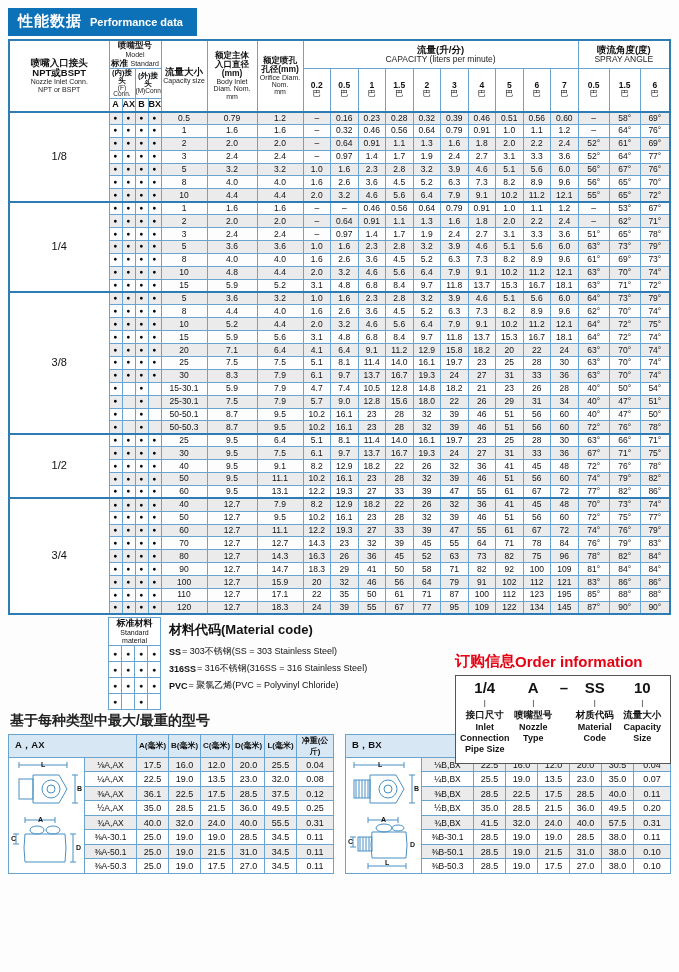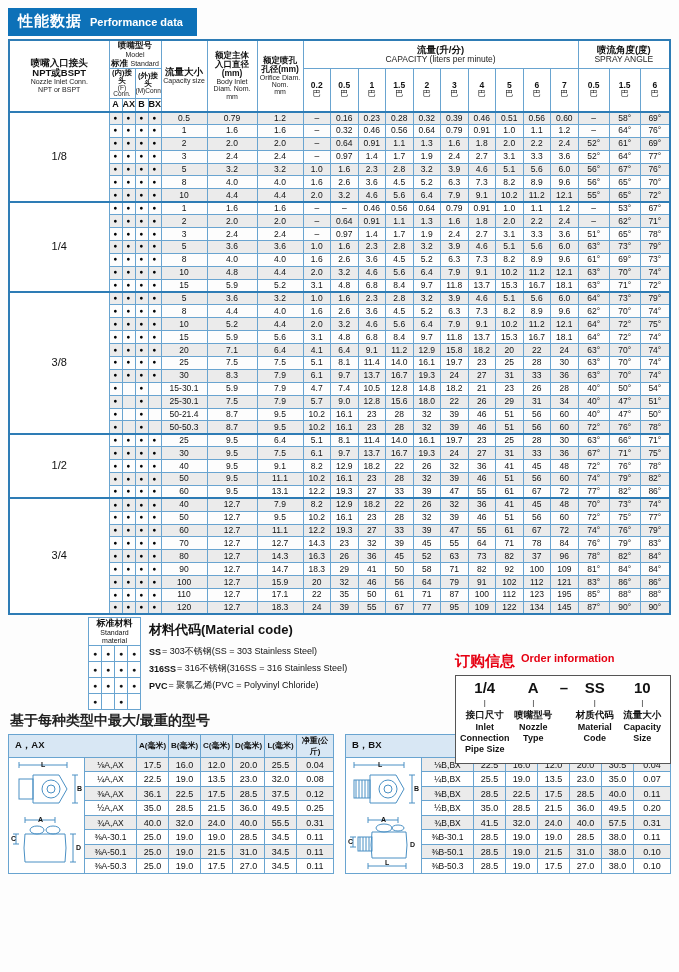--- a/index.html
+++ b/index.html
@@ -27,37 +27,37 @@
   .perf .abbx { font-weight:bold; font-size:9px; }
   .pressure-th .pnum { font-size:8.5px; font-weight:bold; }
   .pressure-th .punit { font-size:8px; font-weight:normal; }
   .perf td.dot { font-size:6.5px; color:#000; }
   .perf tr.shade td { background:#ebebeb; }
   .perf td.groupcell { background:#fff !important; font-size:11px; }
   .perf tbody tr.group-first td { border-top:2px solid #2e7cb5; }
 
   
   .below-row { display:flex; margin:2px 8px 0 8px; }
-  .material-wrap { display:flex; margin-left:80px; }
+  .material-wrap { display:flex; margin-left:100px; }
   table.mat { border-collapse:collapse; }
   table.mat th { border:1px solid #69a4d0; background:#fff; font-weight:normal; padding:1px 2px; }
   table.mat td { border:1px solid #69a4d0; width:13px; height:16px; text-align:center;
                  font-size:7px; background:#fff; }
   .matbox-zh { font-size:9px; font-weight:bold; line-height:1.1; }
   .matbox-en { font-size:7px; line-height:1.05; }
   .material-texts { margin-left:8px; }
   .mat-title { font-size:13px; font-weight:bold; height:26px; display:flex; align-items:center; }
   .mat-line { height:17px; display:flex; align-items:center; font-size:9px; white-space:nowrap; }
   .mat-line b { margin-right:1px; }
 
   
   .order { position:absolute; left:455px; top:652px; width:216px; }
-  .order-title { color:#e60012; display:flex; align-items:flex-start; gap:6px; margin-bottom:4px; }
+  .order-title { color:#e60012; display:flex; align-items:center; margin-bottom:4px; }
   .order-title .zh { font-size:15px; font-weight:bold; }
-  .order-title .en { font-size:11px; font-weight:bold; }
+  .order-title .en { font-size:15px; font-weight:bold; }
   .order-box { border:1px solid #555; background:#fff; }
   .order-box-header { border-bottom:1px solid #555; text-align:center; padding:3px 0;
                       font-size:10px; }
   .order-box-header b { font-size:10.5px; }
   .order-parts { display:flex; justify-content:space-around; align-items:flex-start;
                  padding:4px 4px 8px 4px; }
   .part { display:flex; flex-direction:column; align-items:center; text-align:center; flex:1; }
   .part.dash { flex:0 0 14px; }
   .pcode { font-size:15px; font-weight:bold; line-height:1.1; }
   .ptick { font-size:8px; line-height:1.4; }
@@ -732,21 +732,21 @@
           <td>34</td>
           <td>40°</td>
           <td>47°</td>
           <td>51°</td>
         </tr>
         <tr>
           <td class="dot">●</td>
           <td class="dot"></td>
           <td class="dot">●</td>
           <td class="dot"></td>
-          <td>50-21.4</td>
+          <td>50-50.1</td>
           <td>8.7</td>
           <td>9.5</td>
           <td>10.2</td>
           <td>16.1</td>
           <td>23</td>
           <td>28</td>
           <td>32</td>
           <td>39</td>
           <td>46</td>
           <td>51</td>
@@ -987,21 +987,21 @@
           <td>12.7</td>
           <td>14.3</td>
           <td>16.3</td>
           <td>26</td>
           <td>36</td>
           <td>45</td>
           <td>52</td>
           <td>63</td>
           <td>73</td>
           <td>82</td>
-          <td>37</td>
+          <td>75</td>
           <td>96</td>
           <td>78°</td>
           <td>82°</td>
           <td>84°</td>
         </tr>
         <tr>
           <td class="dot">●</td>
           <td class="dot">●</td>
           <td class="dot">●</td>
           <td class="dot">●</td>

